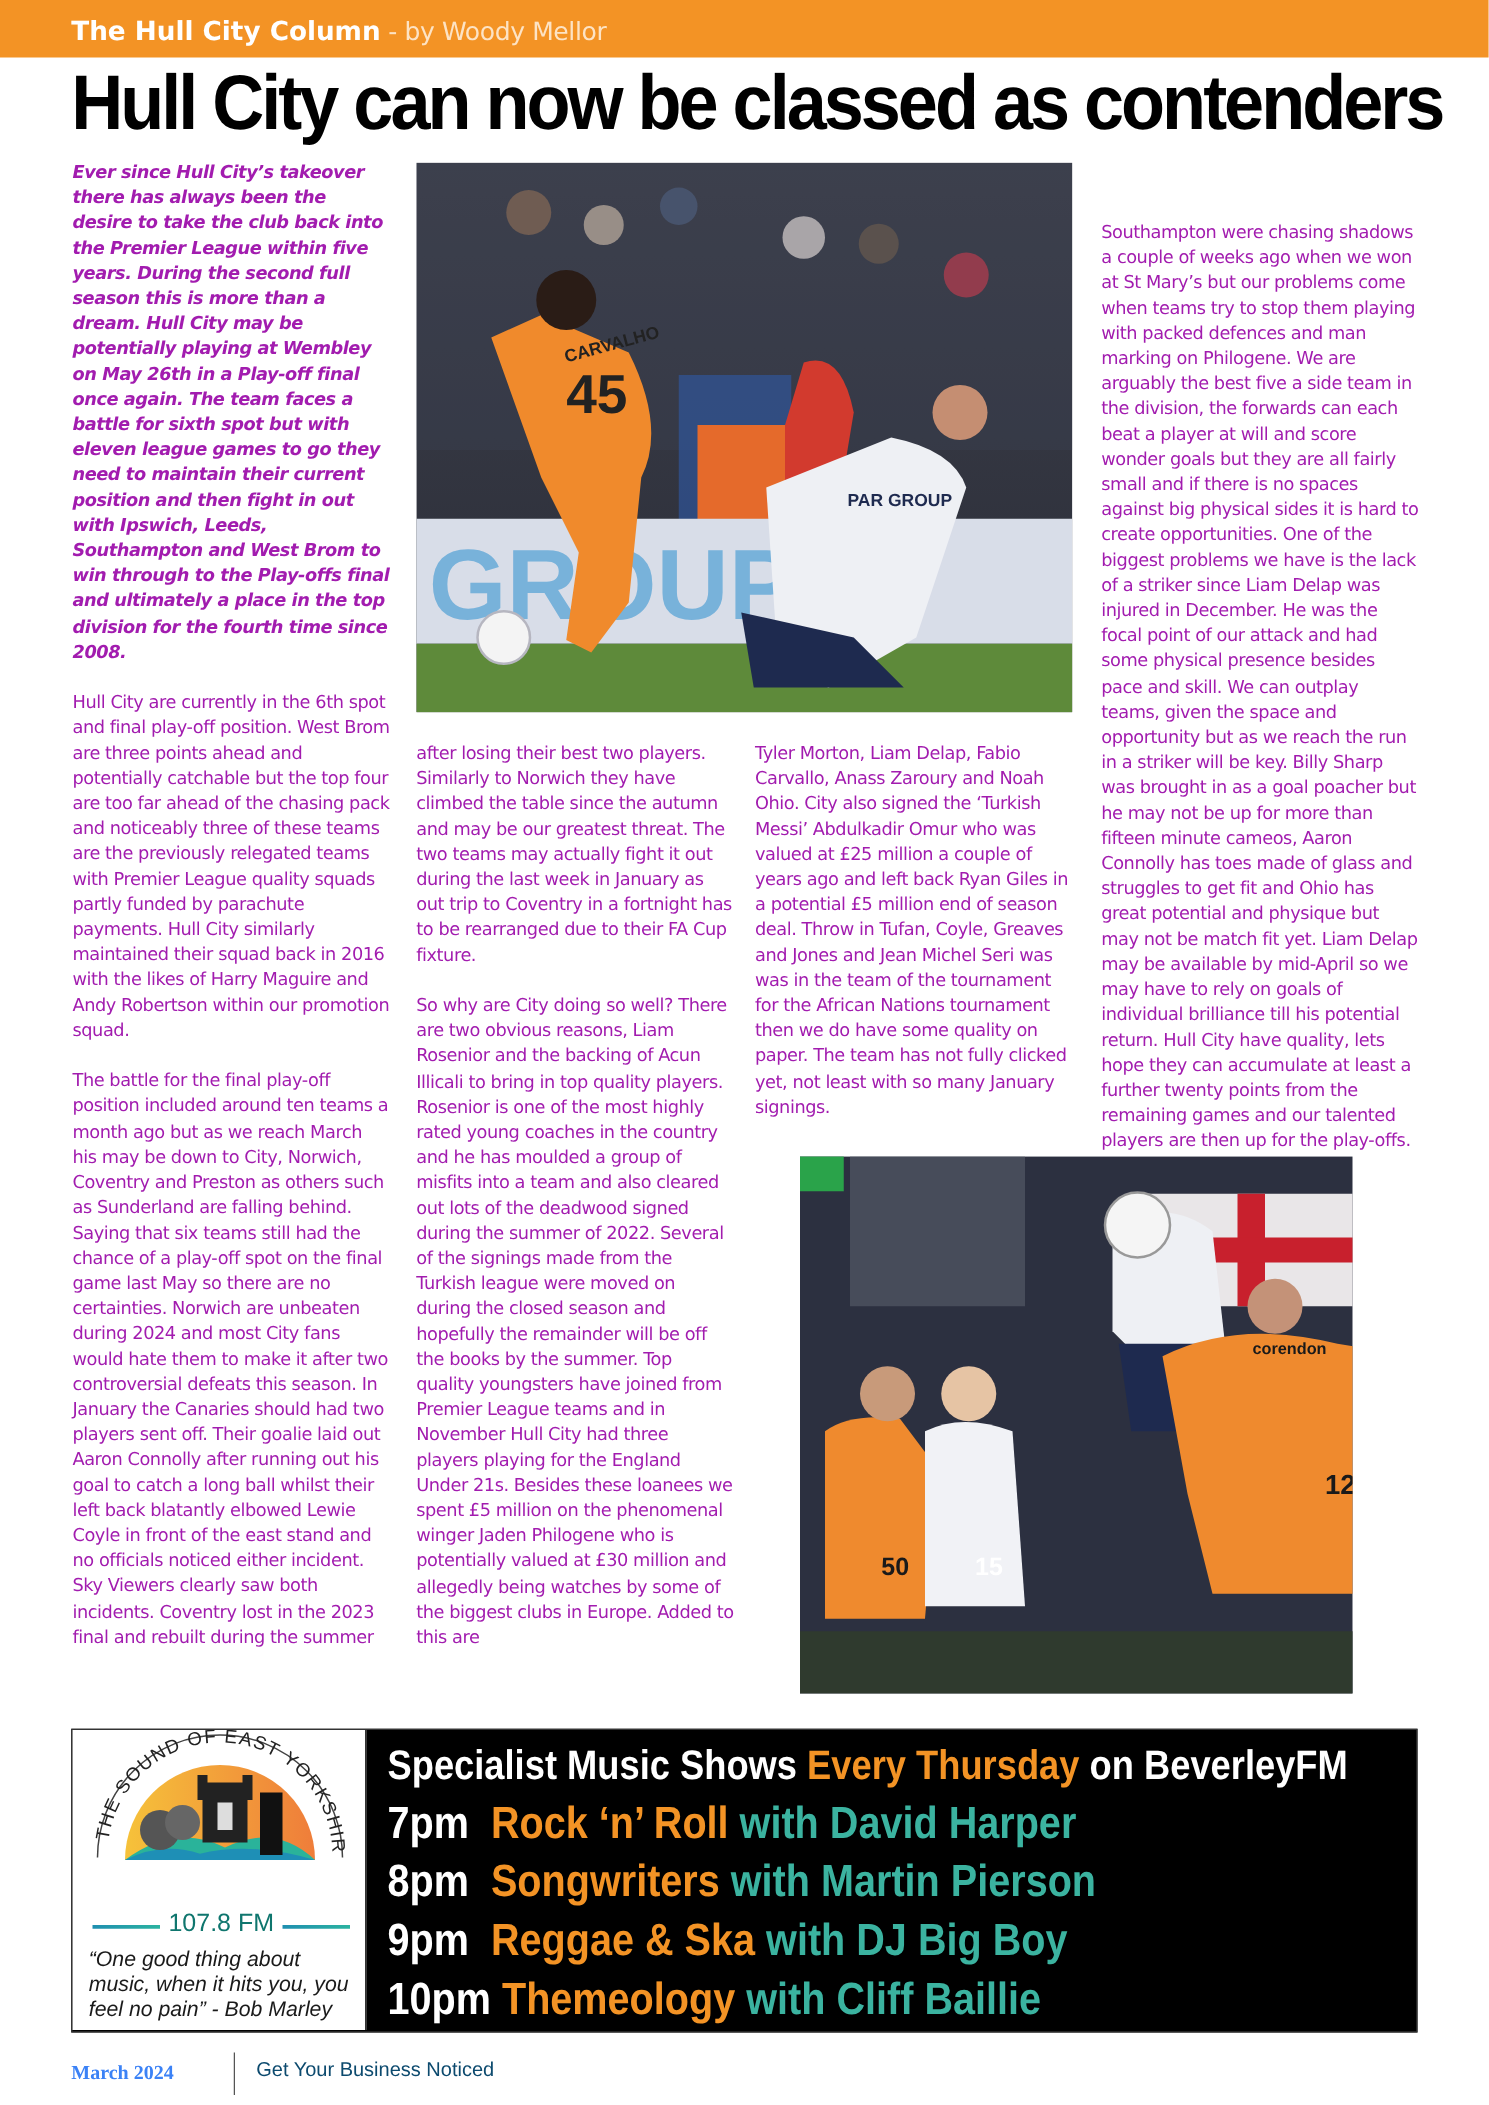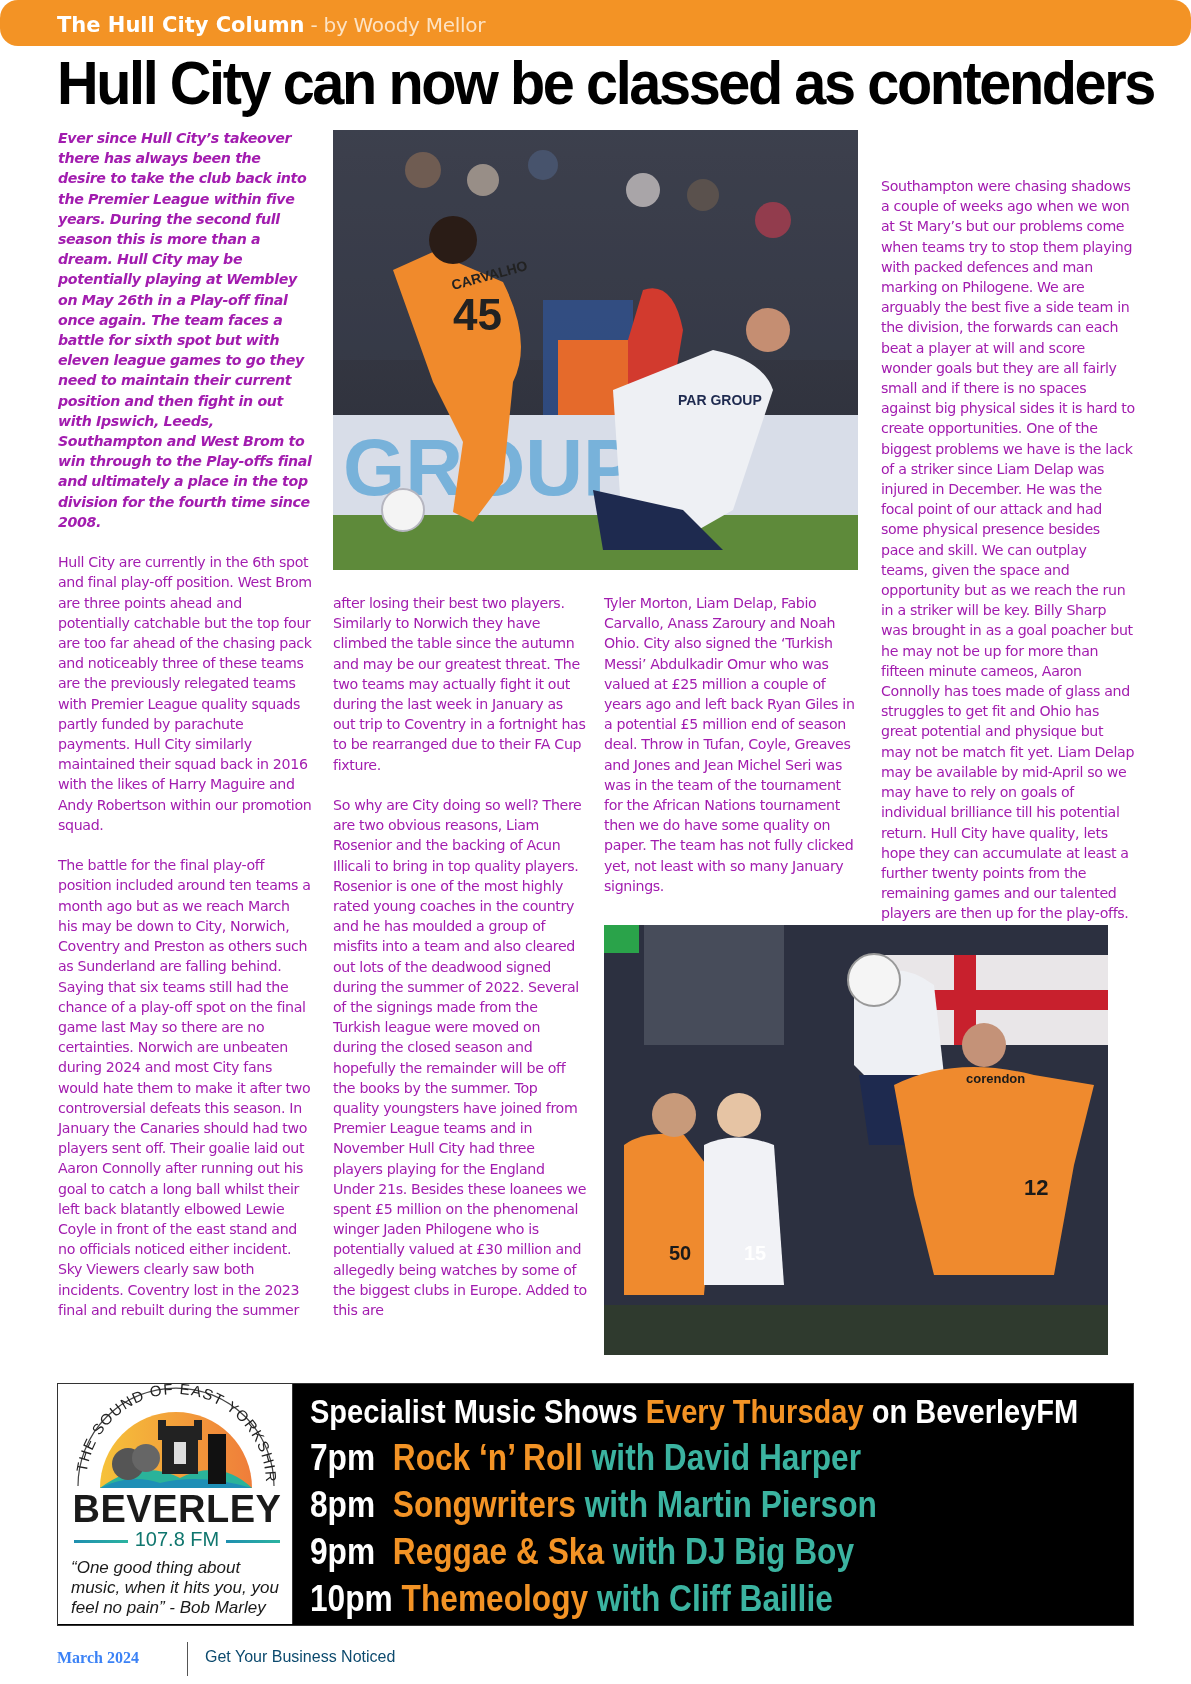--- a/index.html
+++ b/index.html
@@ -1,38 +1,38 @@
 <!DOCTYPE html>
 <html><head>
 <meta charset="utf-8">
 <style>
   * { margin:0; padding:0; box-sizing:border-box; }
   html, body { width:1191px; height:1684px; background:#ffffff; overflow:hidden; }
   body { position:relative; font-family:"DejaVu Sans", sans-serif; color:#1a1a1a; }
 
-  .topband { position:absolute; left:0; top:0; width:1191px; height:46px; background:#f39325;border-radius:18px; }
+  .topband { position:absolute; left:0; top:0; width:1191px; height:46px; background:#f39325; }
   .topband .t { position:absolute; left:57px; top:13px; font-family:"DejaVu Sans", sans-serif; font-size:21px; color:#fff; white-space:nowrap; }
   .topband .t b { font-weight:bold; }
   .topband .t span.by { font-weight:normal; font-size:20px; letter-spacing:-0.3px; color:#fde3c4; }
 
   .headline { position:absolute; left:57px; top:50px; font-family:"Liberation Sans", sans-serif; font-weight:bold; font-size:62px; line-height:66px; color:#000; letter-spacing:-2.6px; transform:scaleX(0.93); transform-origin:left top; white-space:nowrap; }
 
   .col { position:absolute; font-family:"DejaVu Sans", sans-serif; font-size:14.2px; line-height:20.2px; color:#a21caf; letter-spacing:-0.35px; }
   .col p { margin-bottom:20.2px; }
   .col p.last { margin-bottom:0; }
   .intro { font-style:italic; font-weight:bold; }
 
   .c1 { left:58px; top:128px; width:254px; }
   .c2 { left:333px; top:593px; width:254px; }
   .c3 { left:604px; top:593px; width:254px; }
   .c4 { left:881px; top:128px; width:254px;margin-top:48px; }
 
   .photo { position:absolute; overflow:hidden; }
   .photo1 { left:333px; top:130px; width:525px; height:440px; }
-  .photo2 { left:604px; top:925px; width:504px; height:430px; }
+  .photo2 { left:640px; top:925px; width:442px; height:430px; }
 
   .ad { position:absolute; left:57px; top:1383px; width:1077px; height:243px; border:1.5px solid #333; background:#000; }
   .ad .logo { position:absolute; left:0; top:0; width:235px; height:240px; background:#fff; border-right:1.5px solid #333; }
   .ad .logo .beverley { position:absolute; left:14px; top:104px; width:210px; text-align:center; font-family:"Liberation Sans", sans-serif; font-weight:bold; font-size:38px; color:#1a1a1a; letter-spacing:0.5px; }
   .ad .logo .fm { position:absolute; left:14px; top:144px; width:210px; text-align:center; font-family:"Liberation Sans", sans-serif; font-size:20px; color:#0f766e; }
   .ad .logo .fmline { position:absolute; top:156px; height:3px; background:linear-gradient(90deg,#1f8fb0,#2bb3a0); }
   .ad .logo .quote { position:absolute; left:13px; top:174px; width:215px; font-family:"Liberation Sans", sans-serif; font-style:italic; font-size:17px; line-height:20px; color:#1a1a1a; }
 
   .ad .lines { position:absolute; left:252px; top:6px; }
   .ad .line { font-family:"Liberation Sans", sans-serif; font-weight:bold; white-space:nowrap; transform:scaleX(0.88); transform-origin:left top; }
@@ -154,21 +154,20 @@
       <path d="M42 104 q40 -30 80 -10 q40 -20 72 10 z" fill="#2ab39a"></path>
       <path d="M42 104 q30 -15 60 -5 q40 -10 92 5 z" fill="#1e8fb6"></path>
       <circle cx="70" cy="80" r="16" fill="#555"></circle>
         <circle cx="88" cy="74" r="14" fill="#666"></circle>
       <rect x="104" y="42" width="36" height="48" fill="#222"></rect>
       <rect x="100" y="36" width="8" height="20" fill="#222"></rect>
         <rect x="136" y="36" width="8" height="20" fill="#222"></rect>
       <rect x="116" y="58" width="12" height="22" fill="#ddd"></rect>
       <rect x="150" y="50" width="18" height="50" fill="#111"></rect>
     </svg>
-    <div class="beverley">BEVERLEY</div>
     <div class="fmline" style="left:16px;width:54px;"></div>
     <div class="fm">107.8 FM</div>
     <div class="fmline" style="left:168px;width:54px;"></div>
     <div class="quote">“One good thing about music, when it hits you, you feel no pain” - Bob Marley</div>
   </div>
 
   <div class="lines">
     <div class="line h"><span>Specialist Music Shows </span><span class="orange">Every Thursday</span><span> on BeverleyFM</span></div>
     <div class="line s"><span>7pm</span>&nbsp;&nbsp;<span class="orange">Rock ‘n’ Roll</span> <span class="teal">with David Harper</span></div>
     <div class="line s"><span>8pm</span>&nbsp;&nbsp;<span class="orange">Songwriters</span> <span class="teal">with Martin Pierson</span></div>

